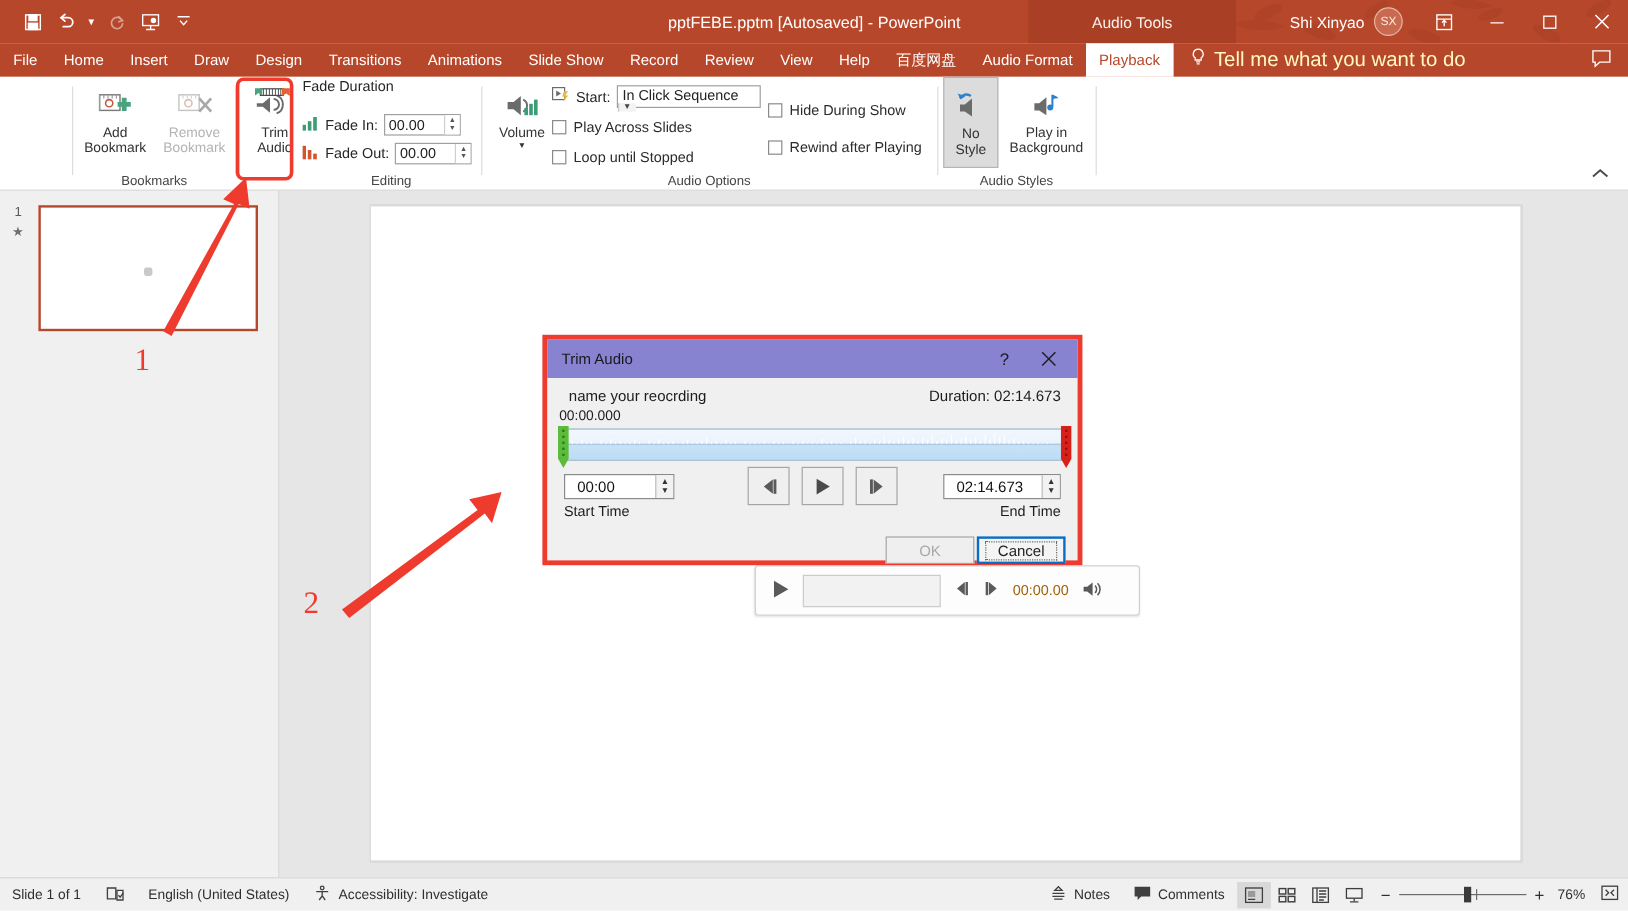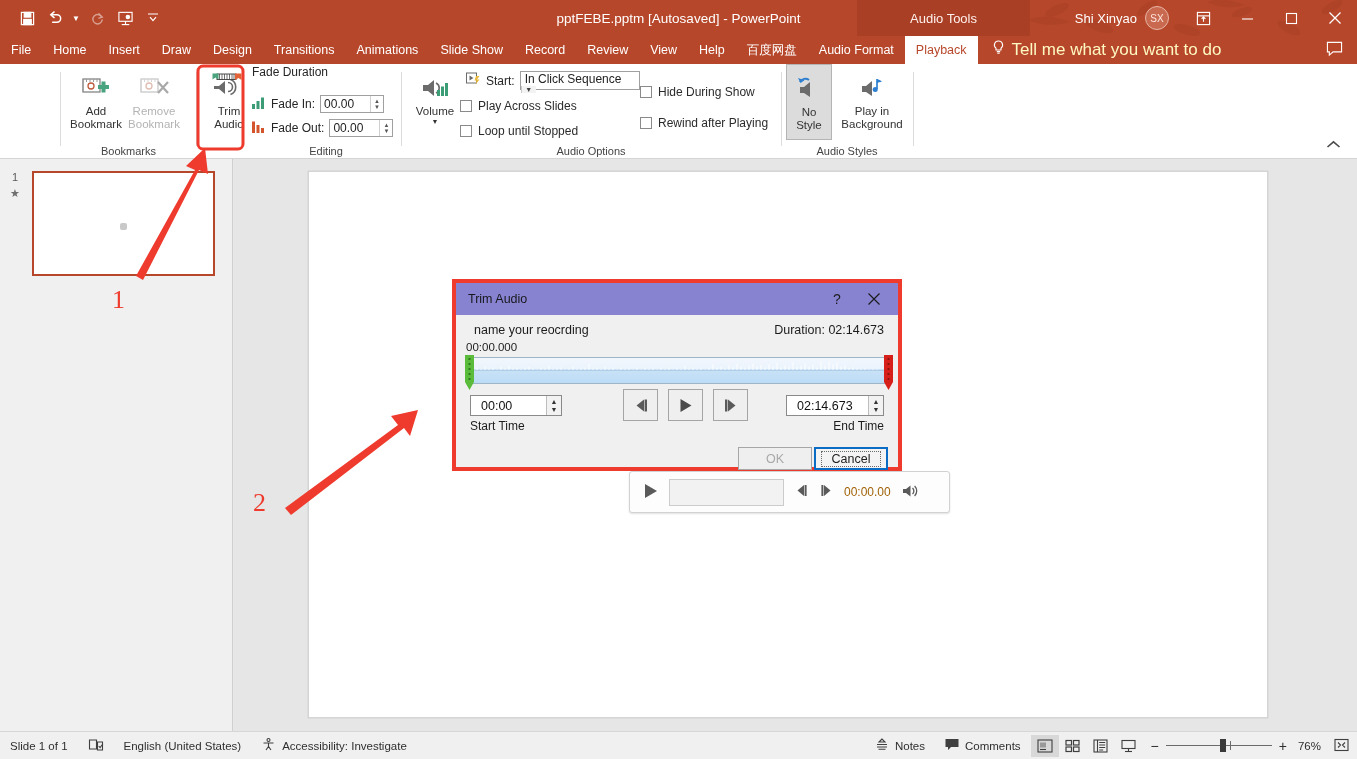--- a/index.html
+++ b/index.html
@@ -326,21 +326,21 @@
         <svg width="32" height="28" viewBox="0 0 32 28" fill="none">
           <rect x="3" y="5" width="17" height="13" fill="#fff" stroke="#7a7a7a" stroke-width="1.2"></rect>
           <path d="M3 5 v13 M6.5 5 v3 M10 5 v3 M13.5 5 v3 M17 5 v3" stroke="#9b9b9b" stroke-width="1"></path>
           <circle cx="11" cy="12" r="3" fill="#fff" stroke="#c05b3e" stroke-width="1.3"></circle>
           <path d="M22 10 h3.5 V6.5 h4 V10 h3.5 v4 h-3.5 v3.5 h-4 V14 H22z" fill="#49a37f" transform="translate(-4,1)"></path>
         </svg>
       </span>
       <span>Add</span>
       <span>Bookmark</span>
     </div>
-    <div class="bigbtn disabled" style="position:absolute; left:60px; width:66px;text-align:center;">
+    <div class="bigbtn disabled" style="position:absolute; left:68px; width:66px;text-align:center;">
       <span class="ico">
         <svg width="32" height="28" viewBox="0 0 32 28" fill="none">
           <rect x="3" y="5" width="17" height="13" fill="#fff" stroke="#c4c4c4" stroke-width="1.2"></rect>
           <path d="M3 5 v13 M6.5 5 v3 M10 5 v3 M13.5 5 v3 M17 5 v3" stroke="#d5d5d5" stroke-width="1"></path>
           <circle cx="11" cy="12" r="3" fill="#fff" stroke="#e0bdb2" stroke-width="1.3"></circle>
           <path d="M20 8 L30 19 M30 8 L20 19" stroke="#a8a8a8" stroke-width="2.2"></path>
         </svg>
       </span>
       <span>Remove</span>
       <span>Bookmark</span>
@@ -412,21 +412,21 @@
           <path d="M16 9 a5.5 5.5 0 0 1 0 10" stroke="#6b6b6b" stroke-width="1.6"></path>
           <rect x="17" y="16" width="3" height="6" fill="#3b9c76"></rect>
           <rect x="21" y="12.5" width="3" height="9.5" fill="#3b9c76"></rect>
           <rect x="25" y="9" width="3" height="13" fill="#3b9c76"></rect>
         </svg>
       </span>
       <span>Volume</span>
       <span style="font-size:7px; line-height:7px;">▼</span>
     </div>
 
-    <div style="position:absolute; left:64px; top:7px; display:flex; align-items:center; gap:5px;text-align:center;">
+    <div style="position:absolute; left:58px; top:7px; display:flex; align-items:center; gap:5px;text-align:center;">
       <span>
         <svg width="15" height="14" viewBox="0 0 15 14" fill="none">
           <rect x="0.5" y="1" width="10" height="10" stroke="#6b6b6b" stroke-width="1"></rect>
           <path d="M3.5 3.5 L7.5 6 L3.5 8.5z" fill="#6b6b6b"></path>
           <path d="M10 4 l3.5 0 -2.5 3.5 h2.5 l-4 5 1 -4 h-2z" fill="#e8b93b"></path>
         </svg>
       </span>
       <span>Start:</span>
       <span class="combo" style="width:120px;">
         <span class="cval" style="flex:1;">In Click Sequence</span>

